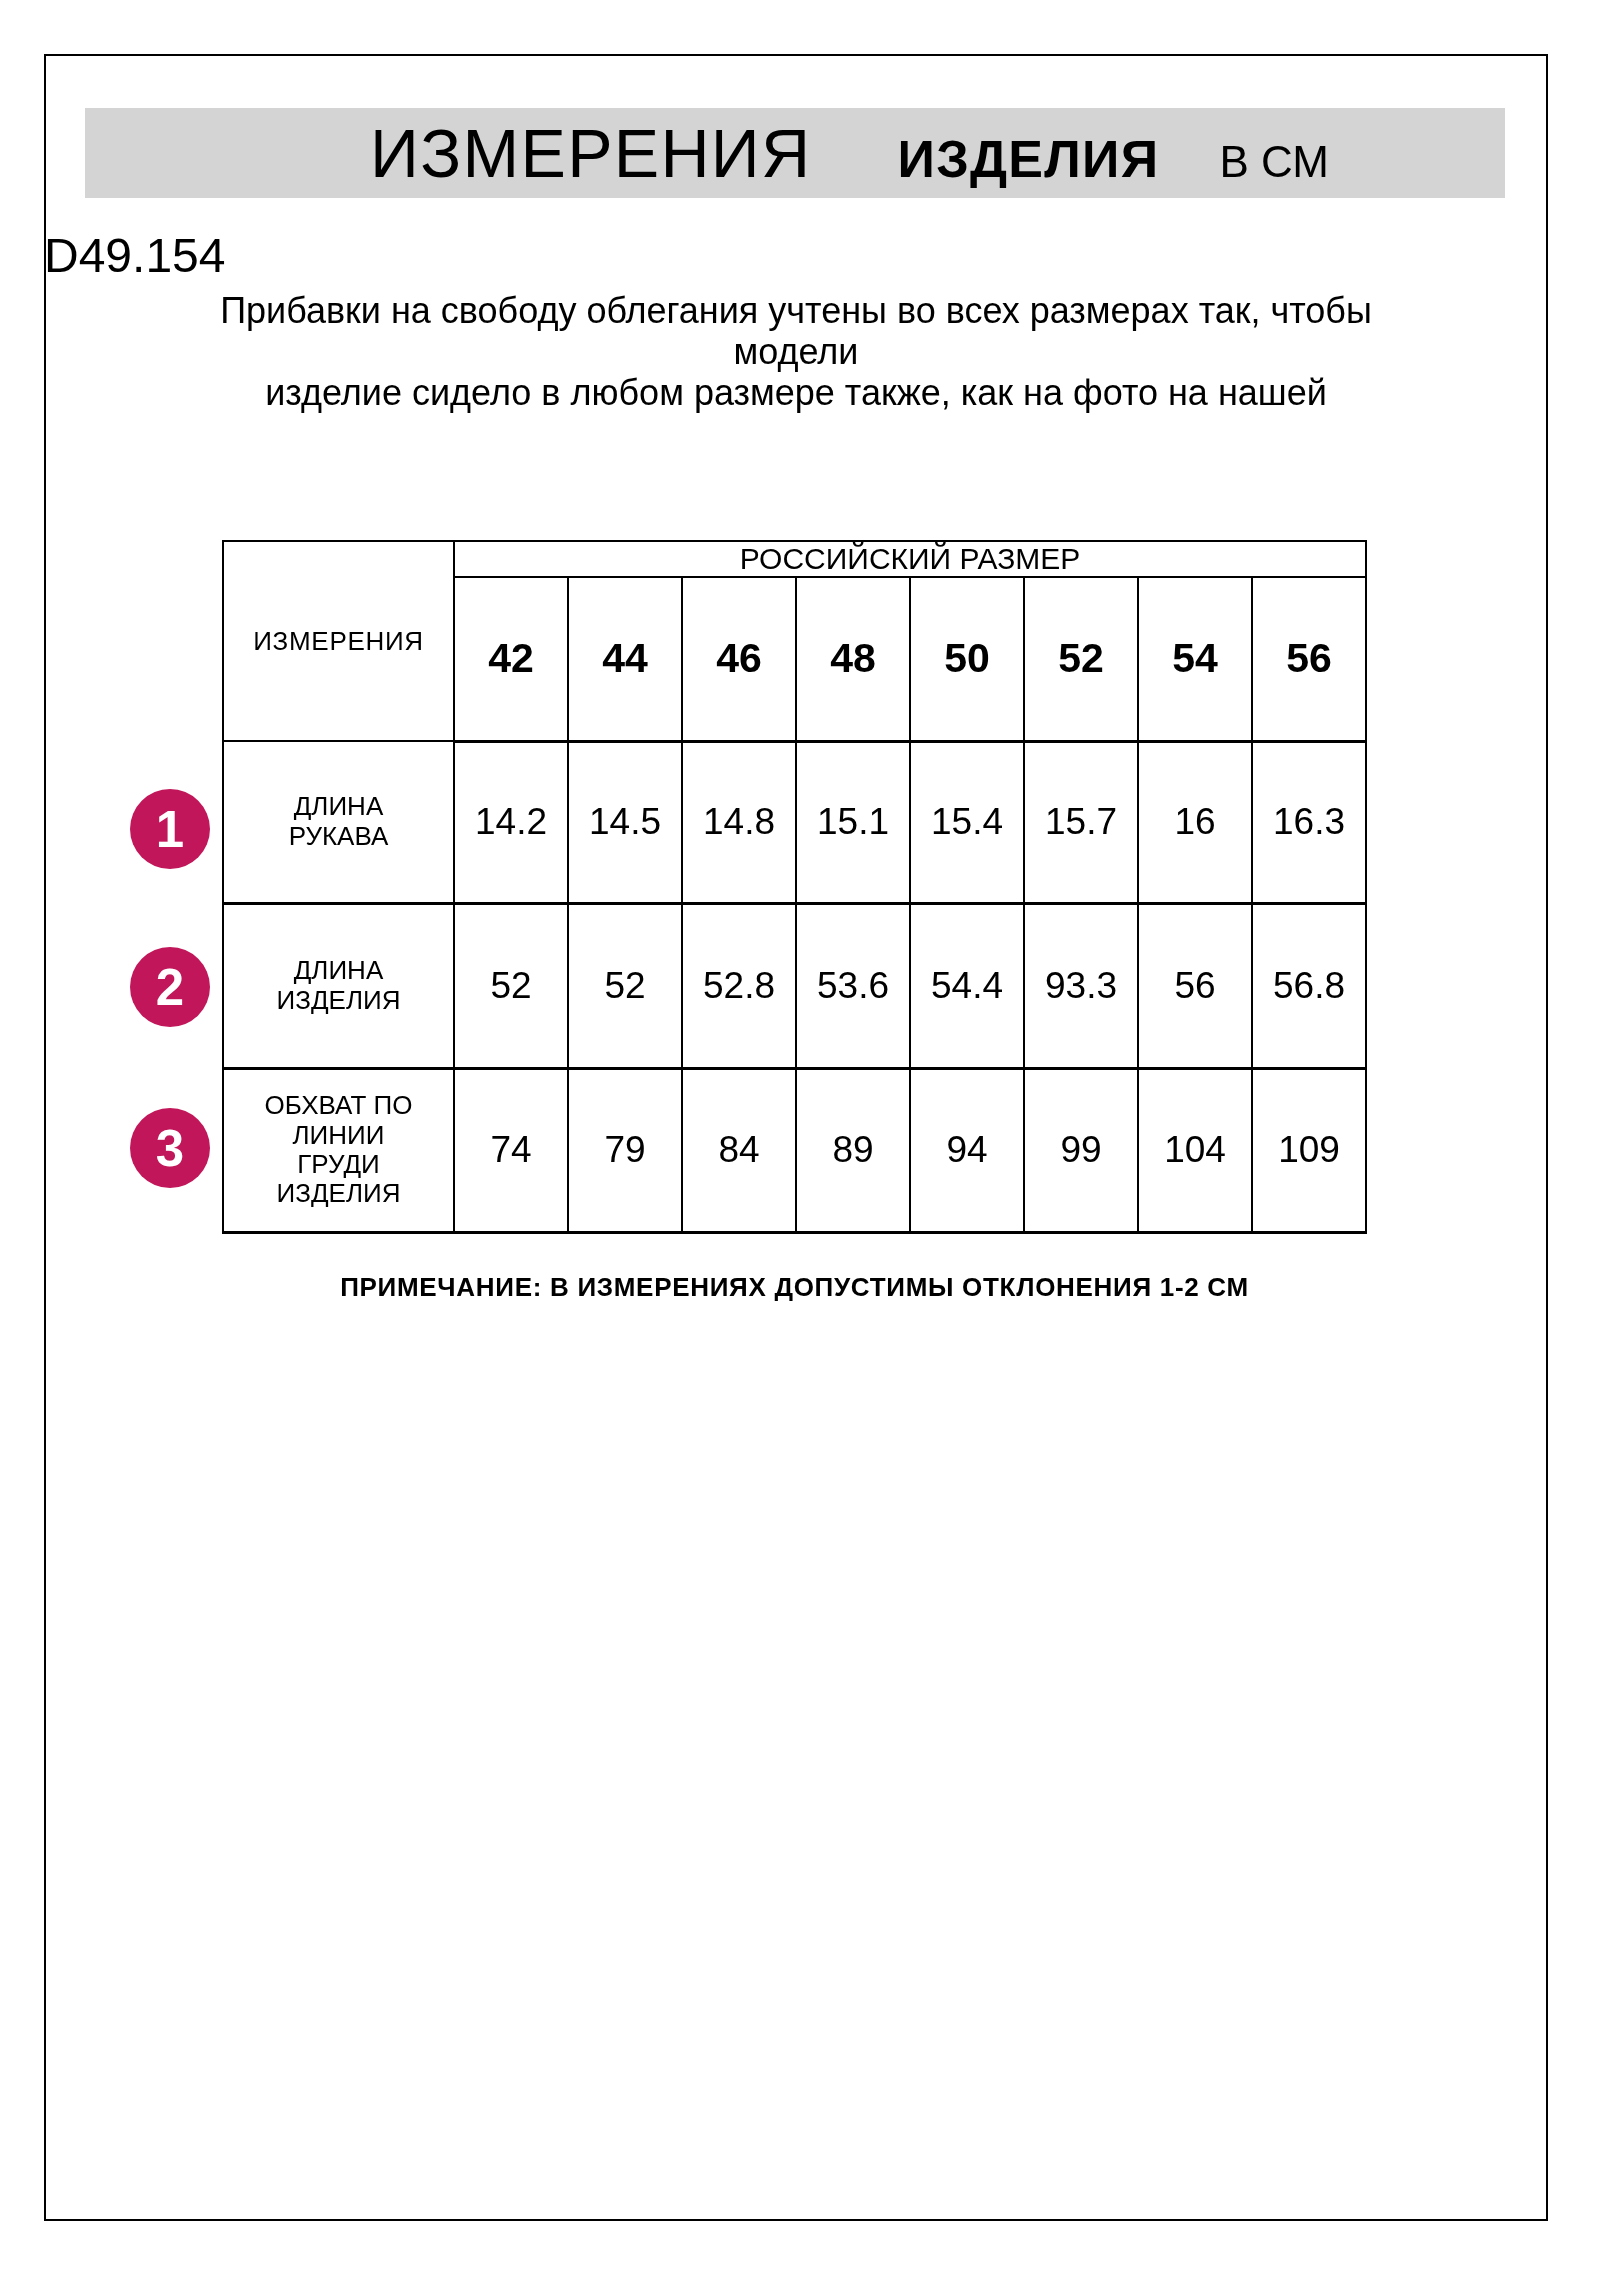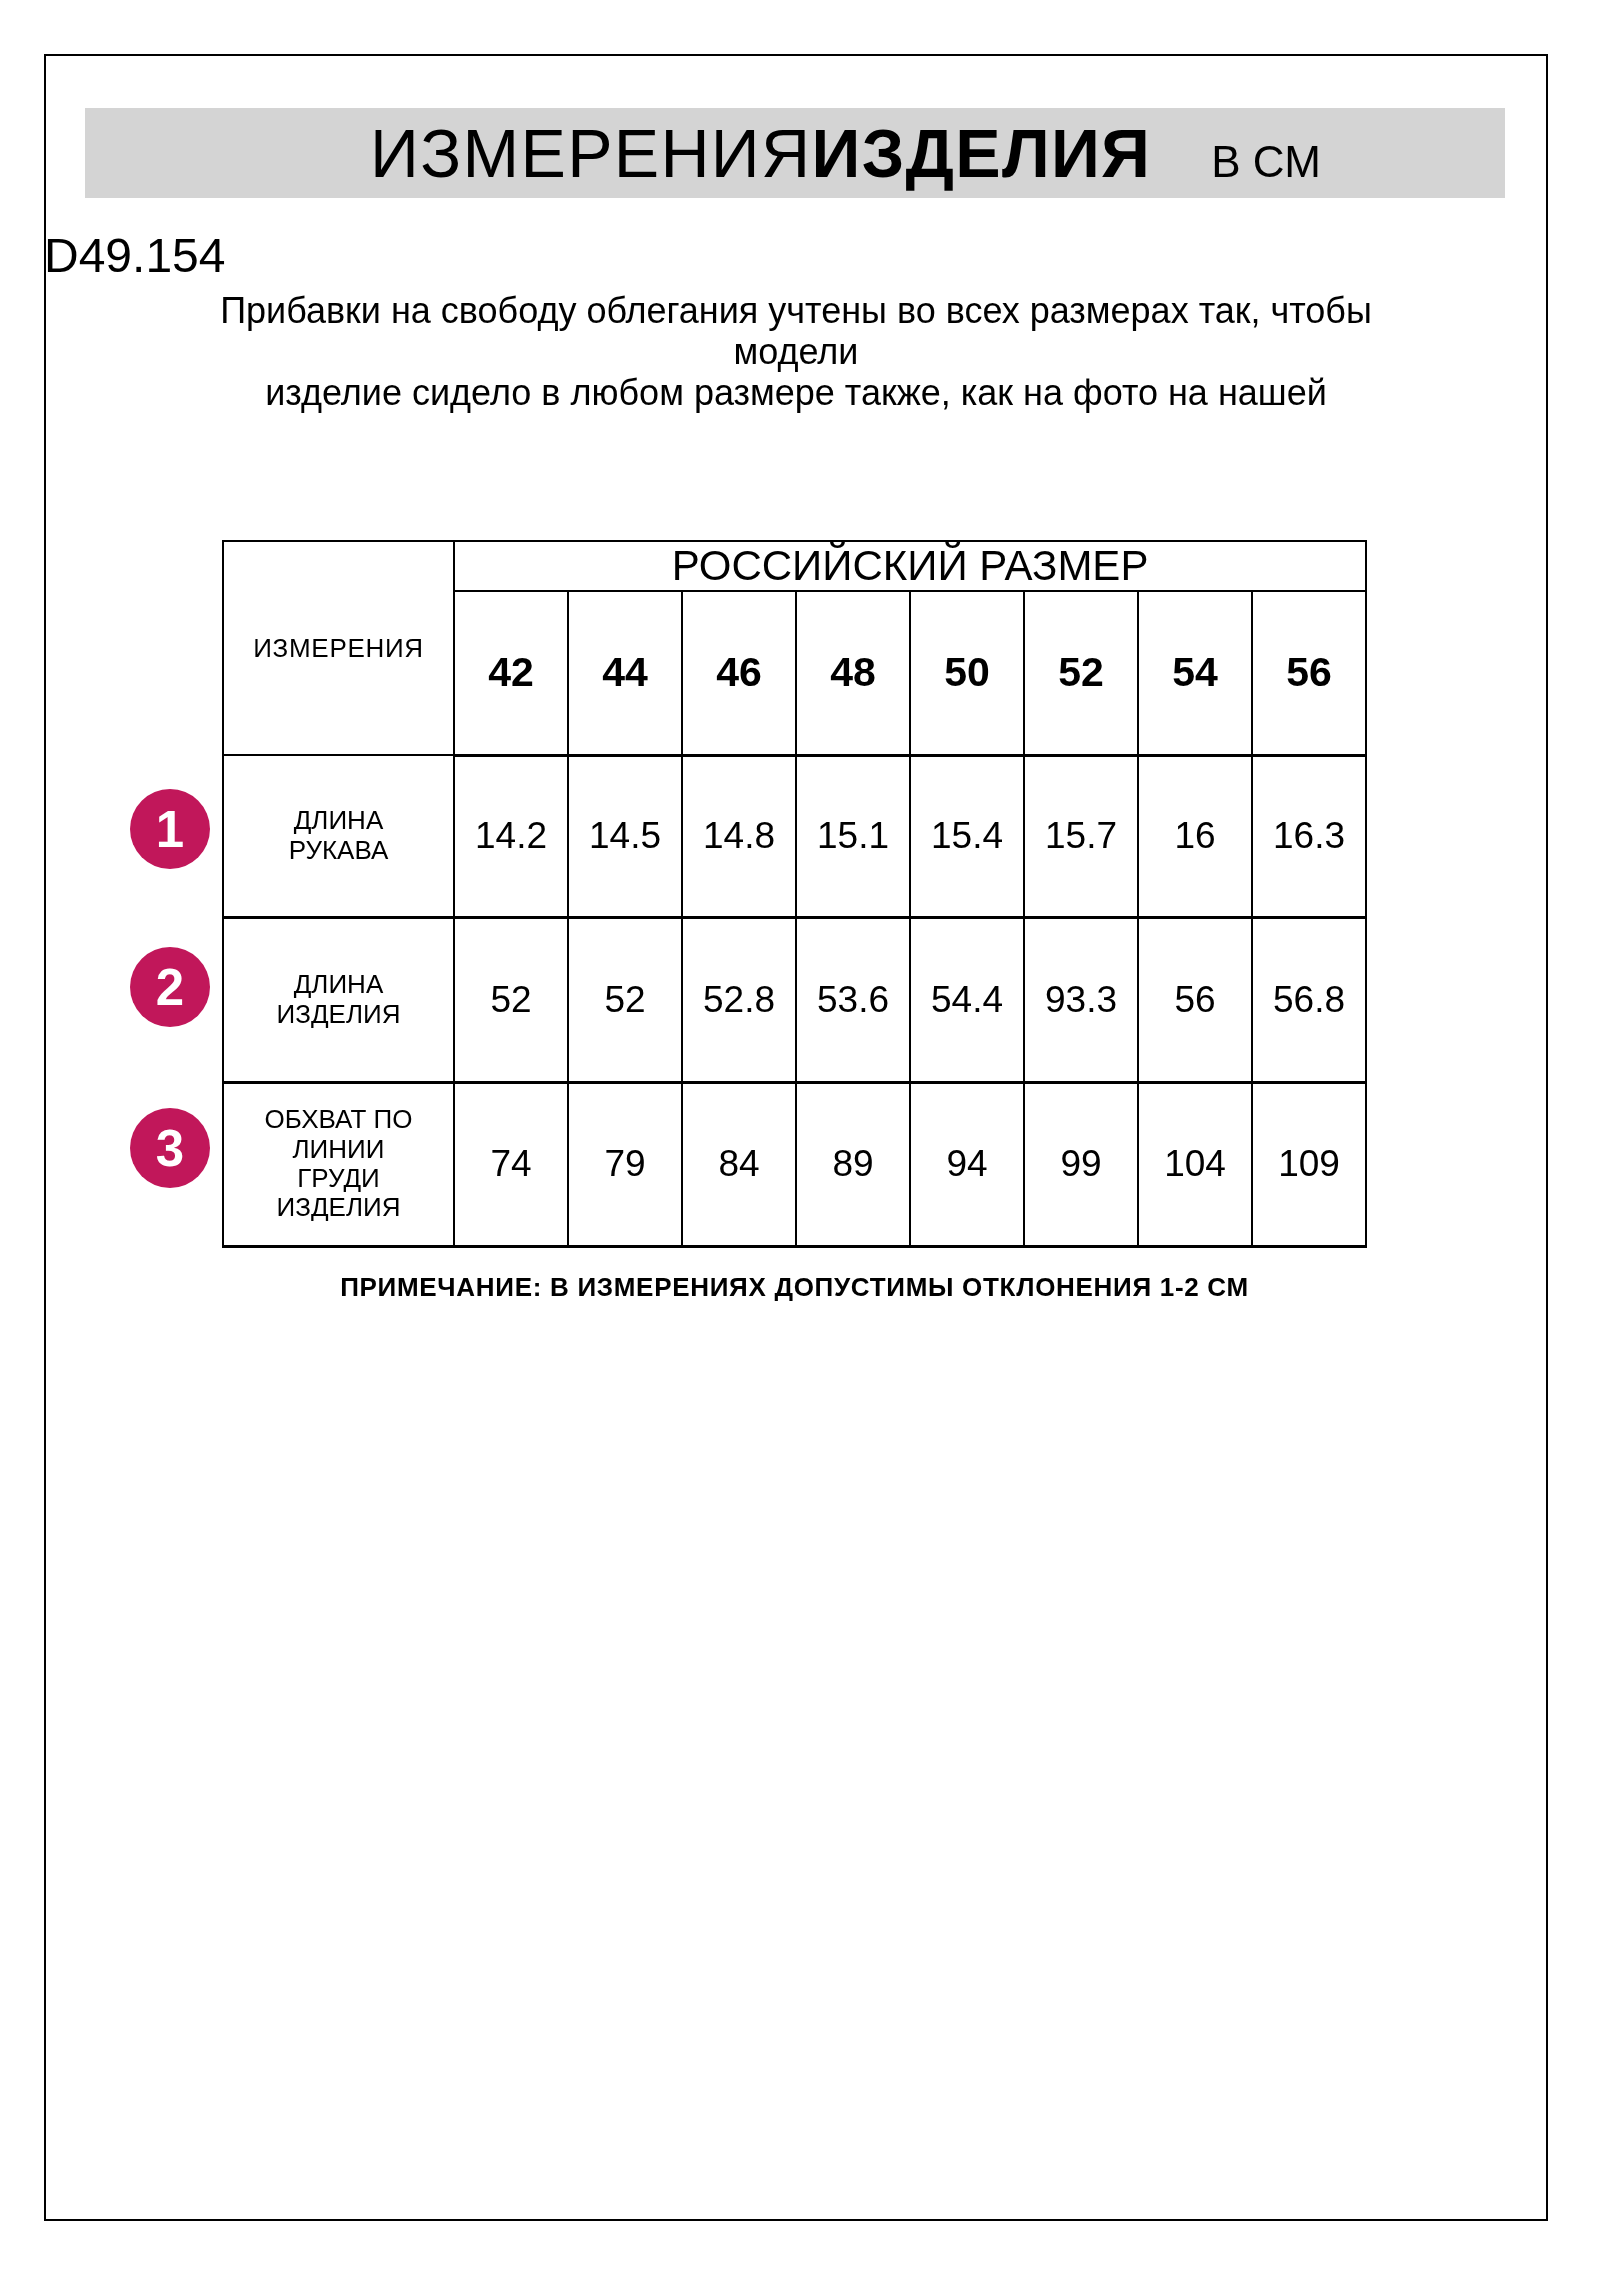--- a/index.html
+++ b/index.html
@@ -22,21 +22,21 @@
     border:2.6px solid var(--line);
   }
   .title-band{
     position:absolute;left:85px;top:108px;
     width:1420px;height:90px;
     background:var(--band);
     display:flex;align-items:baseline;
     white-space:nowrap;
   }
   .title-w1{font-size:68px;font-weight:400;line-height:90px;margin-left:285px;letter-spacing:1.3px;}
-  .title-w2{font-size:68px;font-weight:700;line-height:90px;letter-spacing:1.3px;}
+  .title-w2{font-size:52px;font-weight:700;line-height:90px;margin-left:86px;letter-spacing:1.3px;}
   .title-unit{font-size:44px;font-weight:400;line-height:90px;margin-left:60px;}
   .article{
     position:absolute;left:44px;top:228px;width:1504px;
     font-size:48px;line-height:56px;font-weight:400;
   }
   .description{
     position:absolute;left:44px;top:290px;width:1504px;
     text-align:center;font-size:36px;line-height:41px;font-weight:400;
   }
   table.size-table{
@@ -48,21 +48,21 @@
   table.size-table td{
     border-left:2px solid var(--line);
     border-top:2px solid var(--line);
     text-align:center;vertical-align:middle;
     overflow:hidden;
   }
   td.corner{
     font-size:26px;letter-spacing:0.7px;
   }
   td.group-head{
-    font-size:42px;height:36px;
+    font-size:30px;height:36px;
     border-bottom:2.6px solid var(--line);
   }
   td.size-head{
     font-size:41px;font-weight:700;height:164px;
     border-bottom:3.3px solid var(--line);
   }
   td.row-label{
     font-size:26px;line-height:29.4px;padding:0 24px;
     border-bottom:3.3px solid var(--line);
   }

